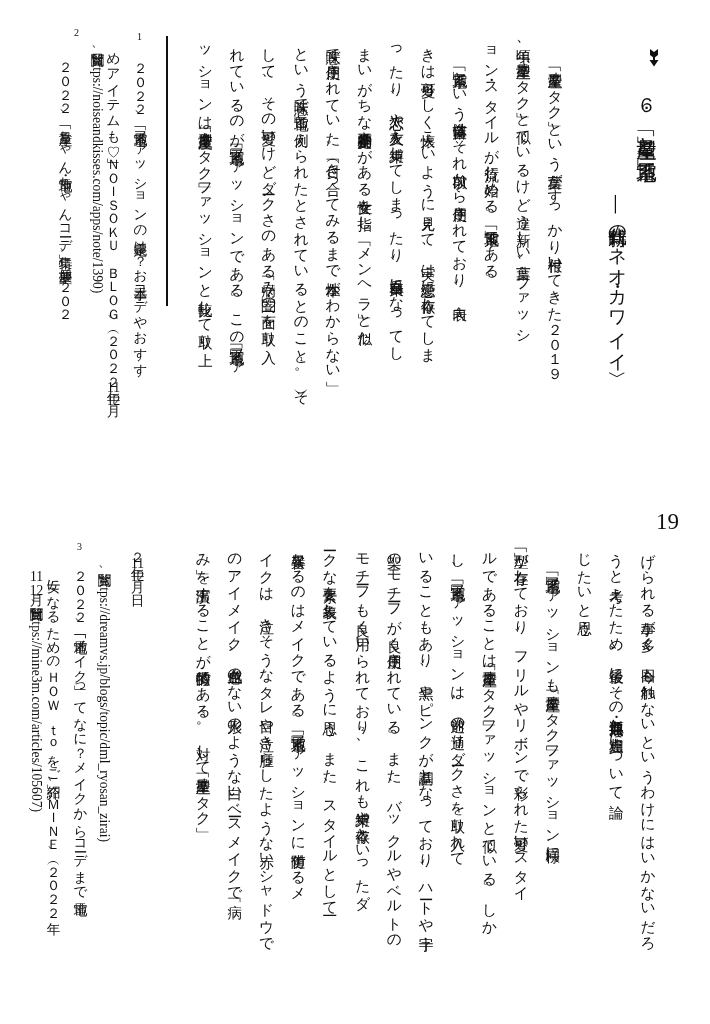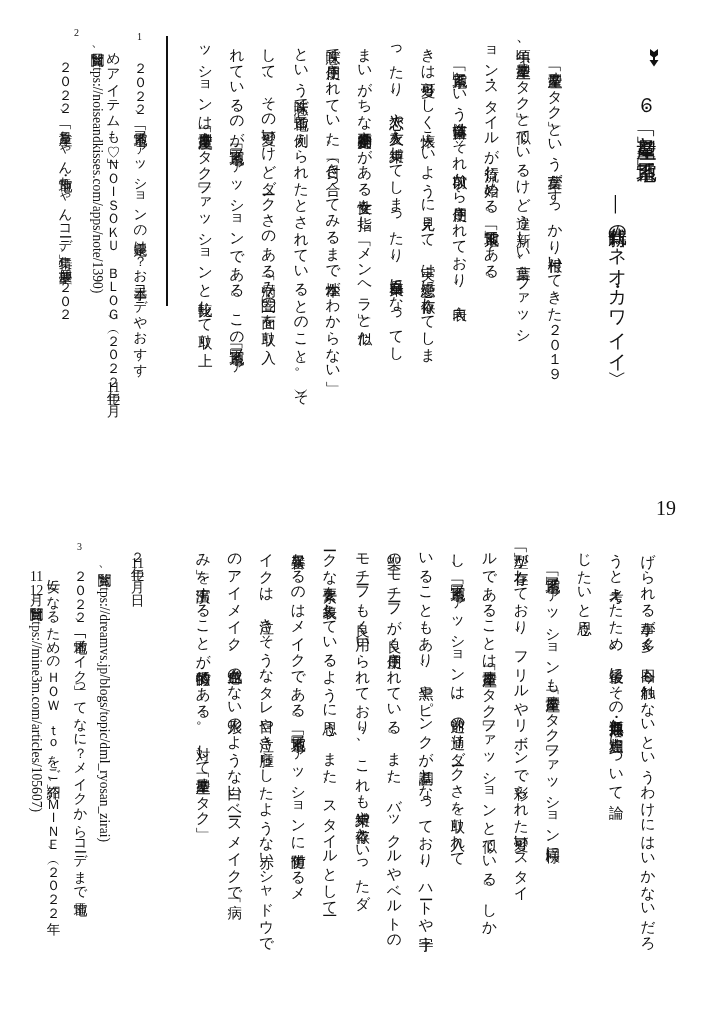--- a/index.html
+++ b/index.html
@@ -32,22 +32,22 @@
     font-size: 20px; line-height: 24px;
   }
   .subtitle {
     left: 606px; top: 195px;
     font-size: 18.5px; line-height: 22px;
   }
   .ornament {
     position: absolute; left: 649px; top: 49px; width: 10px; height: 18px;
   }
   .page-number {
-    position: absolute; left: 656px; top: 497px;
-    font-family: "Liberation Serif", serif; font-size: 20px; line-height: 22px;
+    position: absolute; left: 656px; top: 511px;
+    font-family: "Liberation Serif", serif; font-size: 23px; line-height: 22px;
   }
   .rule {
     position: absolute; left: 166px; top: 36px; width: 2px; height: 270px;
     background: #111111;
   }
   .fn {
     font-family: "Liberation Serif", serif;
     font-size: 13.6px; line-height: 18px;
   }
   .fn-marker {

